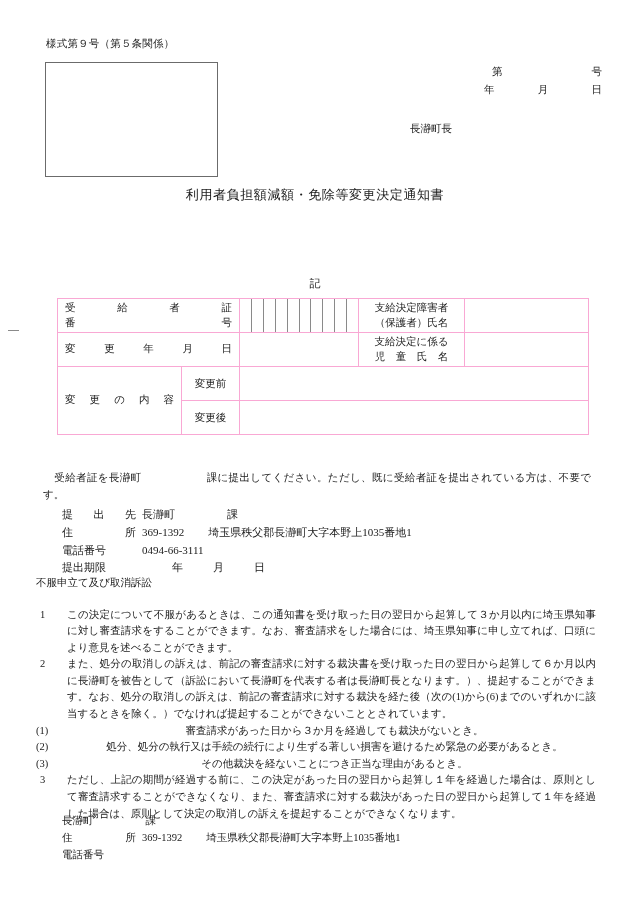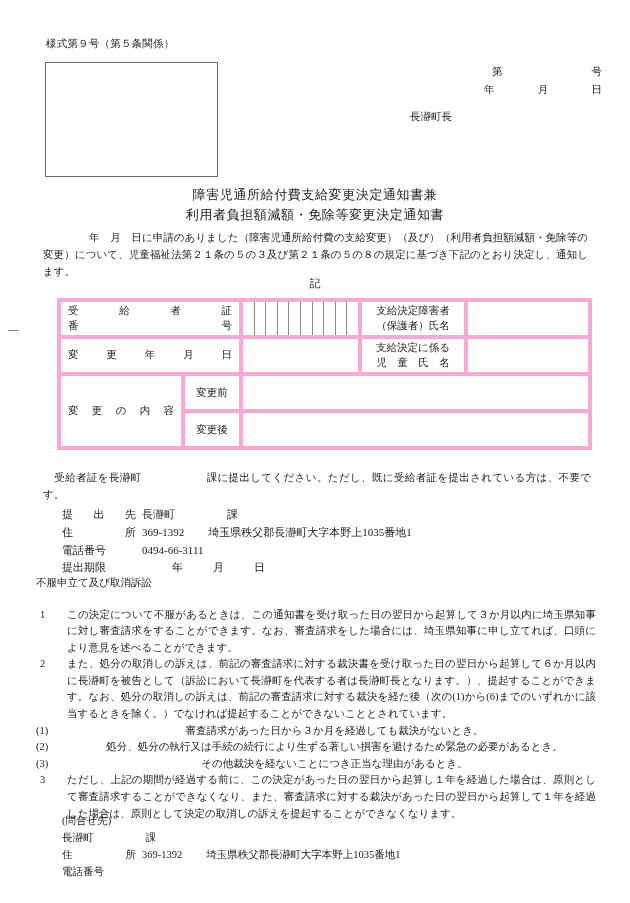--- a/index.html
+++ b/index.html
@@ -62,21 +62,21 @@
     width: 118px;
     display: flex;
     justify-content: space-between;
     font-size: 10.5px;
     white-space: nowrap;
   }
 
   .issuer {
     position: absolute;
     left: 410px;
-    top: 109px;
+    top: 121px;
     font-size: 10.5px;
     white-space: nowrap;
   }
 
   
   .title-block {
     position: absolute;
     left: 0;
     top: 185px;
     width: 630px;
@@ -115,21 +115,21 @@
   .main-table {
     position: absolute;
     left: 57px;
     top: 298px;
     width: 531px;
     border-collapse: collapse;
     table-layout: fixed;
     background: #fff;
   }
   .main-table td {
-    border: 4px solid #f9a8d4;
+    border: 1px solid #f9a8d4;
     font-size: 10.5px;
     padding: 0;
     vertical-align: middle;
     height: 33px;
   }
   .lbl {
     text-align: center;
     line-height: 1.35;
     padding: 2px 4px;
   }
@@ -271,25 +271,23 @@
 
   <div class="doc-date">
     <span>年</span>
     <span>月</span>
     <span>日</span>
   </div>
 
   <div class="issuer">長瀞町長</div>
 
   <div class="title-block">
-    <div class="title-line">障害児通所給付費支給変更決定通知書兼</div>
     <div class="title-line">利用者負担額減額・免除等変更決定通知書</div>
   </div>
 
-  <div class="intro"><span class="indent"></span><span>年　月　日に申請のありました（障害児通所給付費の支給変更）（及び）（利用者負担額減額・免除等の変更）について、児童福祉法第２１条の５の３及び第２１条の５の８の規定に基づき下記のとおり決定し、通知します。</span></div>
 
   <div class="ki-mark">記</div>
 
   <table class="main-table">
     <colgroup>
       <col style="width:124px">
       <col style="width:58px">
       <col style="width:119px">
       <col style="width:106px">
       <col style="width:124px">
@@ -393,21 +391,20 @@
       <span class="ap-num paren">(3)</span>
       <span class="ap-body nojust">その他裁決を経ないことにつき正当な理由があるとき。</span>
     </div>
     <div class="ap-item">
       <span class="ap-num">3</span>
       <span class="ap-body">ただし、上記の期間が経過する前に、この決定があった日の翌日から起算し１年を経過した場合は、原則として審査請求することができなくなり、また、審査請求に対する裁決があった日の翌日から起算して１年を経過した場合は、原則として決定の取消しの訴えを提起することができなくなります。</span>
     </div>
   </div>
 
   <div class="footer-contact">
-    <div>(問合せ先)</div>
     <div class="row">
       <span>長瀞町</span>
         <span class="gap" style="display:inline-block;width:52px"></span>
         <span>課</span>
     </div>
     <div class="row">
       <span class="k">住所</span>
       <span class="v"><span>369-1392</span><span style="display:inline-block;width:24px"></span><span>埼玉県秩父郡長瀞町大字本野上1035番地1</span></span>
     </div>
     <div class="row">

